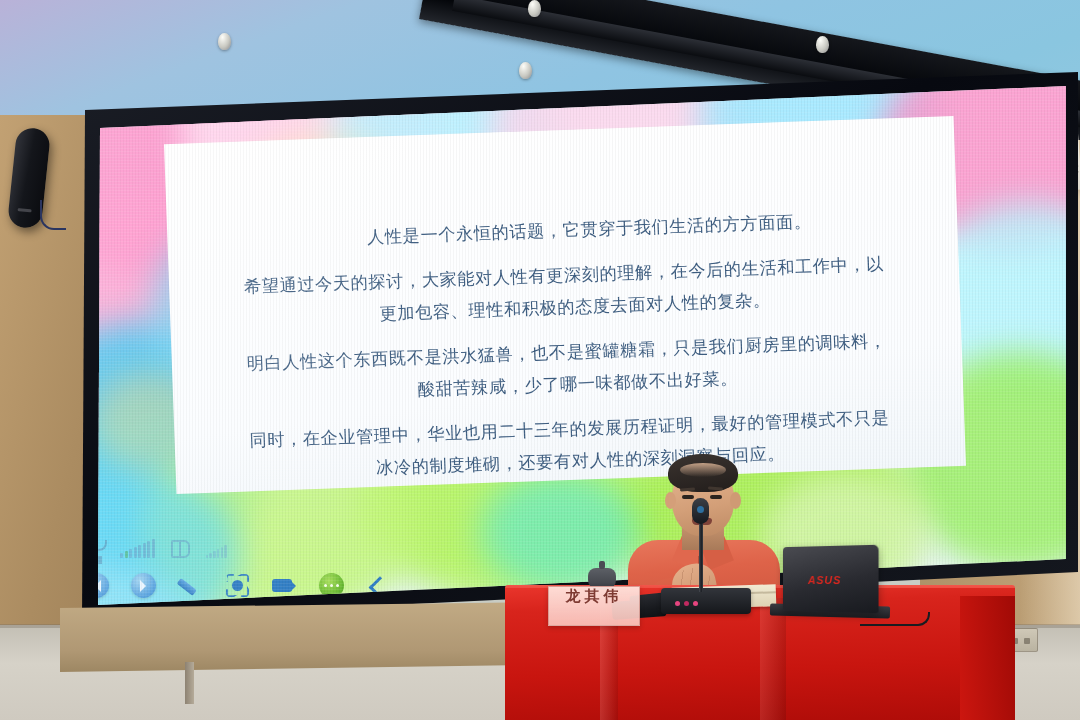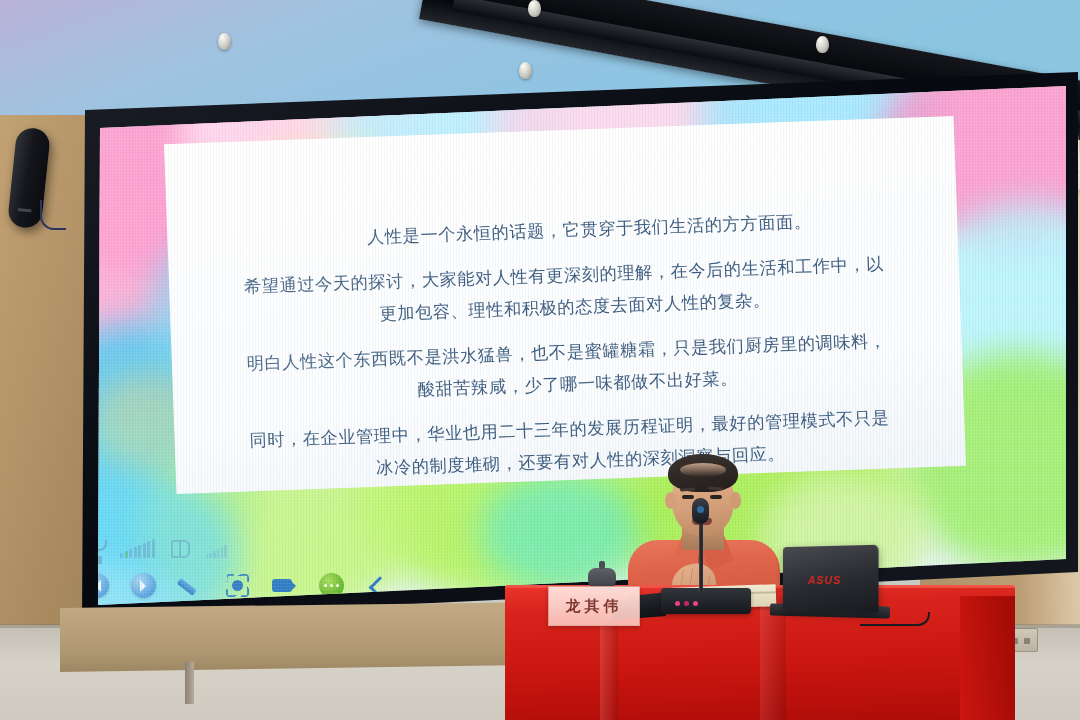--- a/index.html
+++ b/index.html
@@ -276,21 +276,21 @@
   .cloth-edge{
     position:absolute; left:960px; top:596px; width:55px; height:124px;
     background:linear-gradient(265deg,#a00a06,#cc160f);
   }
 
   
   .nameplate{
     position:absolute; left:548px; top:586px; width:92px; height:40px;
     background:linear-gradient(180deg,rgba(255,228,222,.95),rgba(250,196,188,.92));
     border:1px solid rgba(190,120,110,.5);
-    display:flex; align-items:center; justify-content:center;
+    display:flex; justify-content:center;
     box-shadow:0 2px 5px rgba(0,0,0,.2);
   }
   .nameplate span{
     font-family:"DejaVu Sans","Liberation Sans",sans-serif;
     font-size:15px; letter-spacing:4px; color:#7e3a32; font-weight:bold;
   }
   .teapot{
     position:absolute; left:588px; top:568px; width:28px; height:22px;
     background:linear-gradient(180deg,#5d6066,#3a3d44);
     border-radius:8px 8px 10px 10px;

